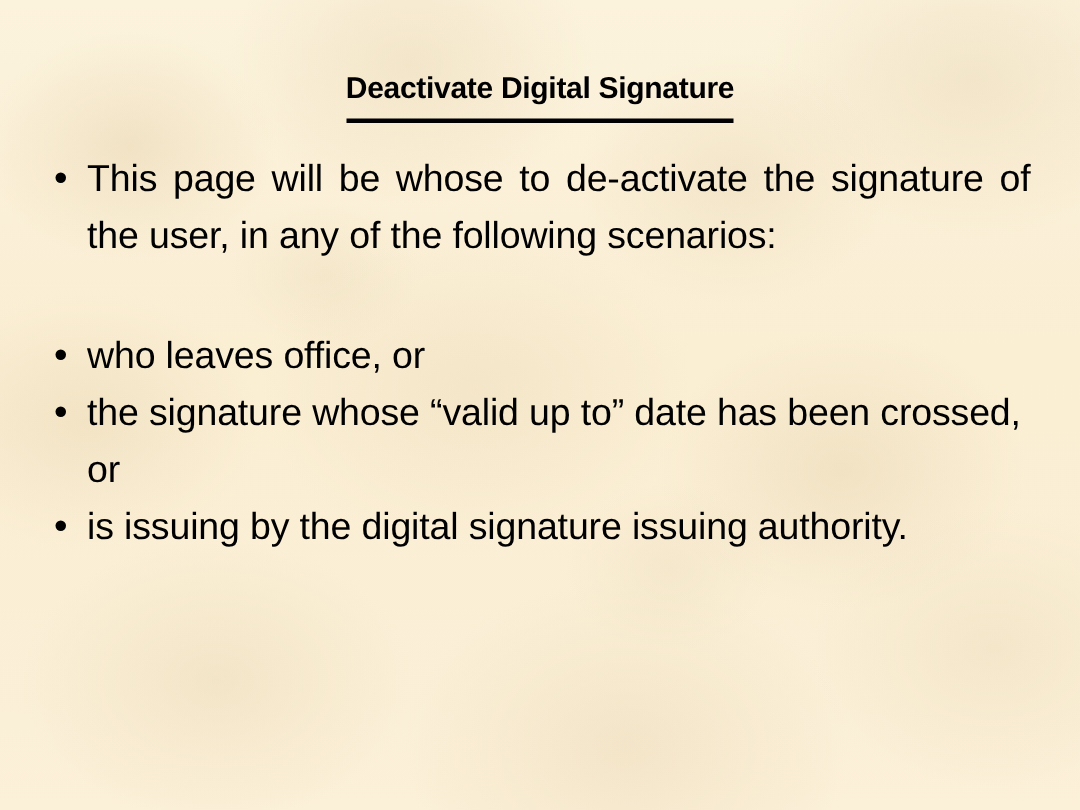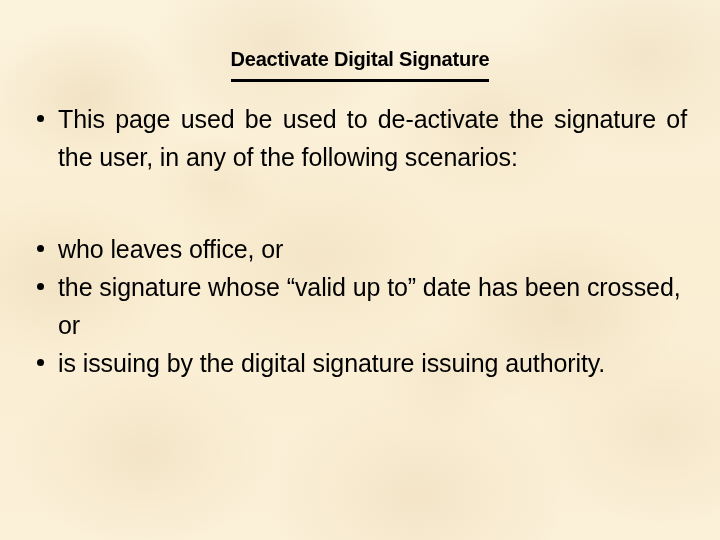--- a/index.html
+++ b/index.html
@@ -66,21 +66,21 @@
     width: 655px;
   }
 
   .bullet-group {
     margin: 0;
     padding: 0;
     list-style: none;
   }
 
   #group-2 {
-    margin-top: 54px;
+    margin-top: 42px;
   }
 
   .bullet-item {
     position: relative;
     padding-left: 26px;
     margin-bottom: 0;
     font-family: "Liberation Sans", sans-serif;
     font-size: 25px;
     font-weight: normal;
     color: #000000;
@@ -119,21 +119,21 @@
 
   <div id="title-block">
     <h1 id="slide-title">Deactivate Digital Signature</h1>
   </div>
 
   <div id="body-block">
 
     <ul id="group-1" class="bullet-group">
       <li class="bullet-item justified">
         <span class="dot"></span>
-        <span class="bullet-text">This page used be used to de-activate the signature of the user, in any of the following scenarios:</span>
+        <span class="bullet-text">This page will be whose to de-activate the signature of the user, in any of the following scenarios:</span>
       </li>
     </ul>
 
     <ul id="group-2" class="bullet-group">
       <li class="bullet-item plain">
         <span class="dot"></span>
         <span class="bullet-text">who leaves office, or</span>
       </li>
       <li class="bullet-item plain">
         <span class="dot"></span>

